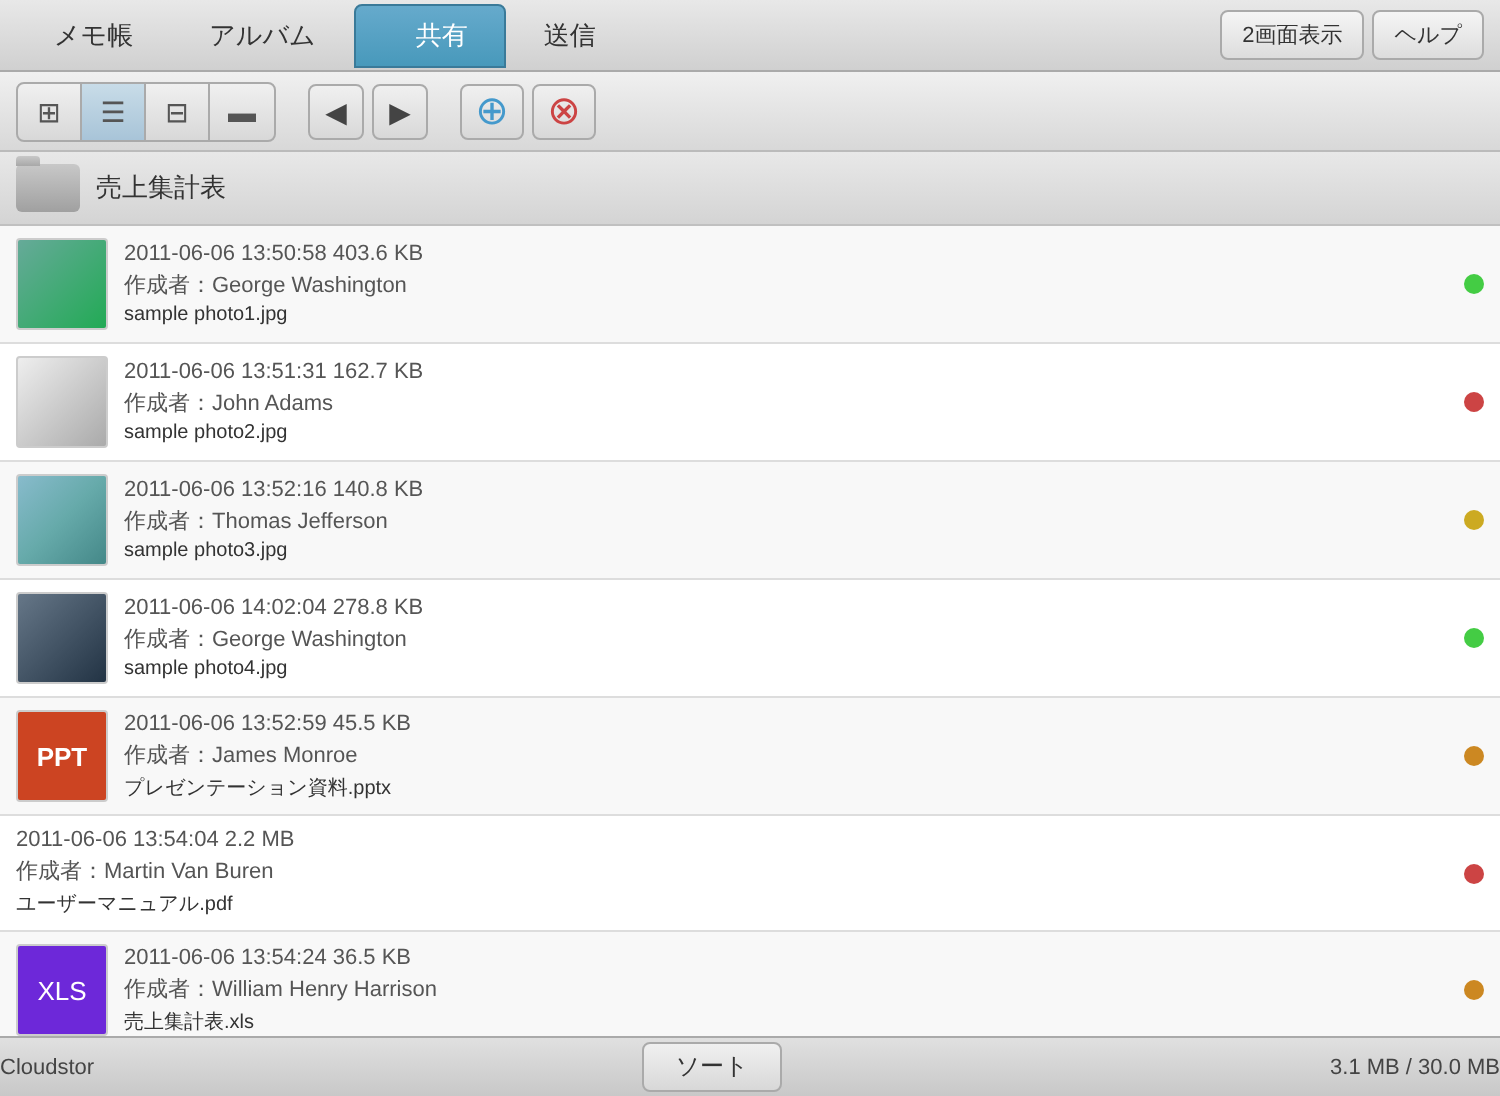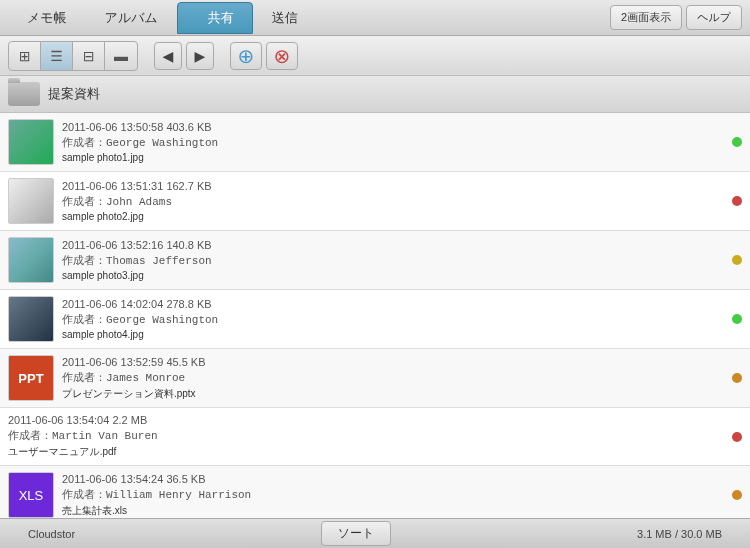--- a/index.html
+++ b/index.html
@@ -218,21 +218,20 @@
     }
     .file-meta {
       font-size: 11px;
       color: #555;
       margin-bottom: 2px;
     }
     .file-author {
       font-size: 11px;
       color: #555;
       margin-bottom: 2px;
-      font-family: Liberation Mono, monospace;
     }
     .file-name {
       font-size: 10px;
       color: #333;
     }
 
     .status-dot {
       width: 10px;
       height: 10px;
       border-radius: 50%;
@@ -245,21 +244,21 @@
     .dot-orange { background: #cc8822; }
 
     
     .status-bar {
       display: flex;
       align-items: center;
       justify-content: space-between;
       background: linear-gradient(to bottom, #e0e0e0, #c8c8c8);
       border-top: 1px solid #aaa;
       height: 30px;
-      padding: 0 28px;
+      padding: 0 0;
       font-size: 11px;
       color: #444;
     }
     .sort-btn {
       padding: 3px 16px;
       background: linear-gradient(to bottom, #f0f0f0, #d8d8d8);
       border: 1px solid #aaa;
       border-radius: 4px;
       cursor: pointer;
       font-size: 12px;
@@ -310,21 +309,21 @@
   </div>
   <div class="action-btn">
     <span style="color:#cc4444; font-size:20px;">⊗</span>
   </div>
 </div>
 
 <div class="main-content">
 
   <div class="folder-header">
     <div class="folder-icon"></div>
-    <span class="folder-name">提案資料</span>
+    <span class="folder-name">売上集計表</span>
   </div>
 
   <div class="file-row">
     <div class="file-thumb thumb-img1"></div>
     <div class="file-info">
       <div class="file-meta">2011-06-06  13:50:58    403.6 KB</div>
       <div class="file-author">作成者：George Washington</div>
       <div class="file-name">sample photo1.jpg</div>
     </div>
     <div class="status-dot dot-green"></div>

